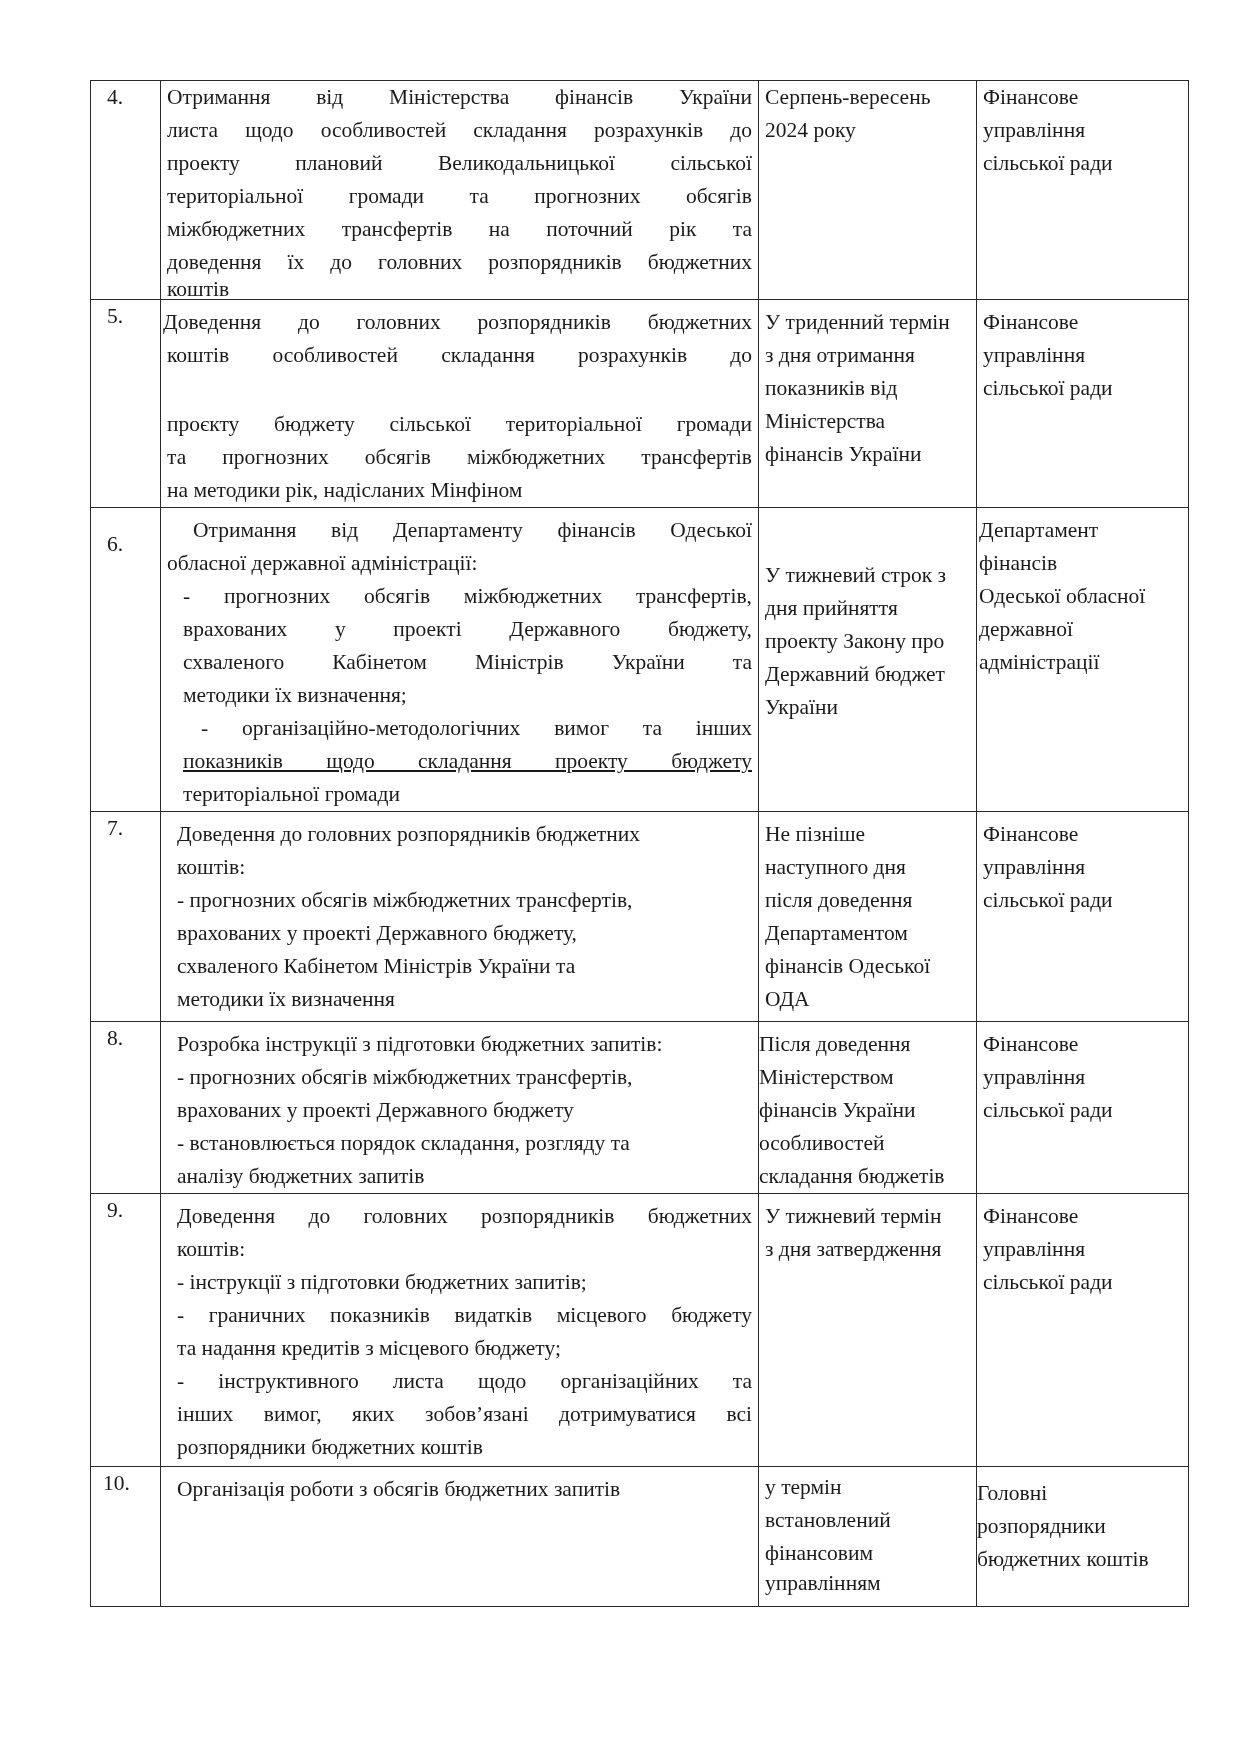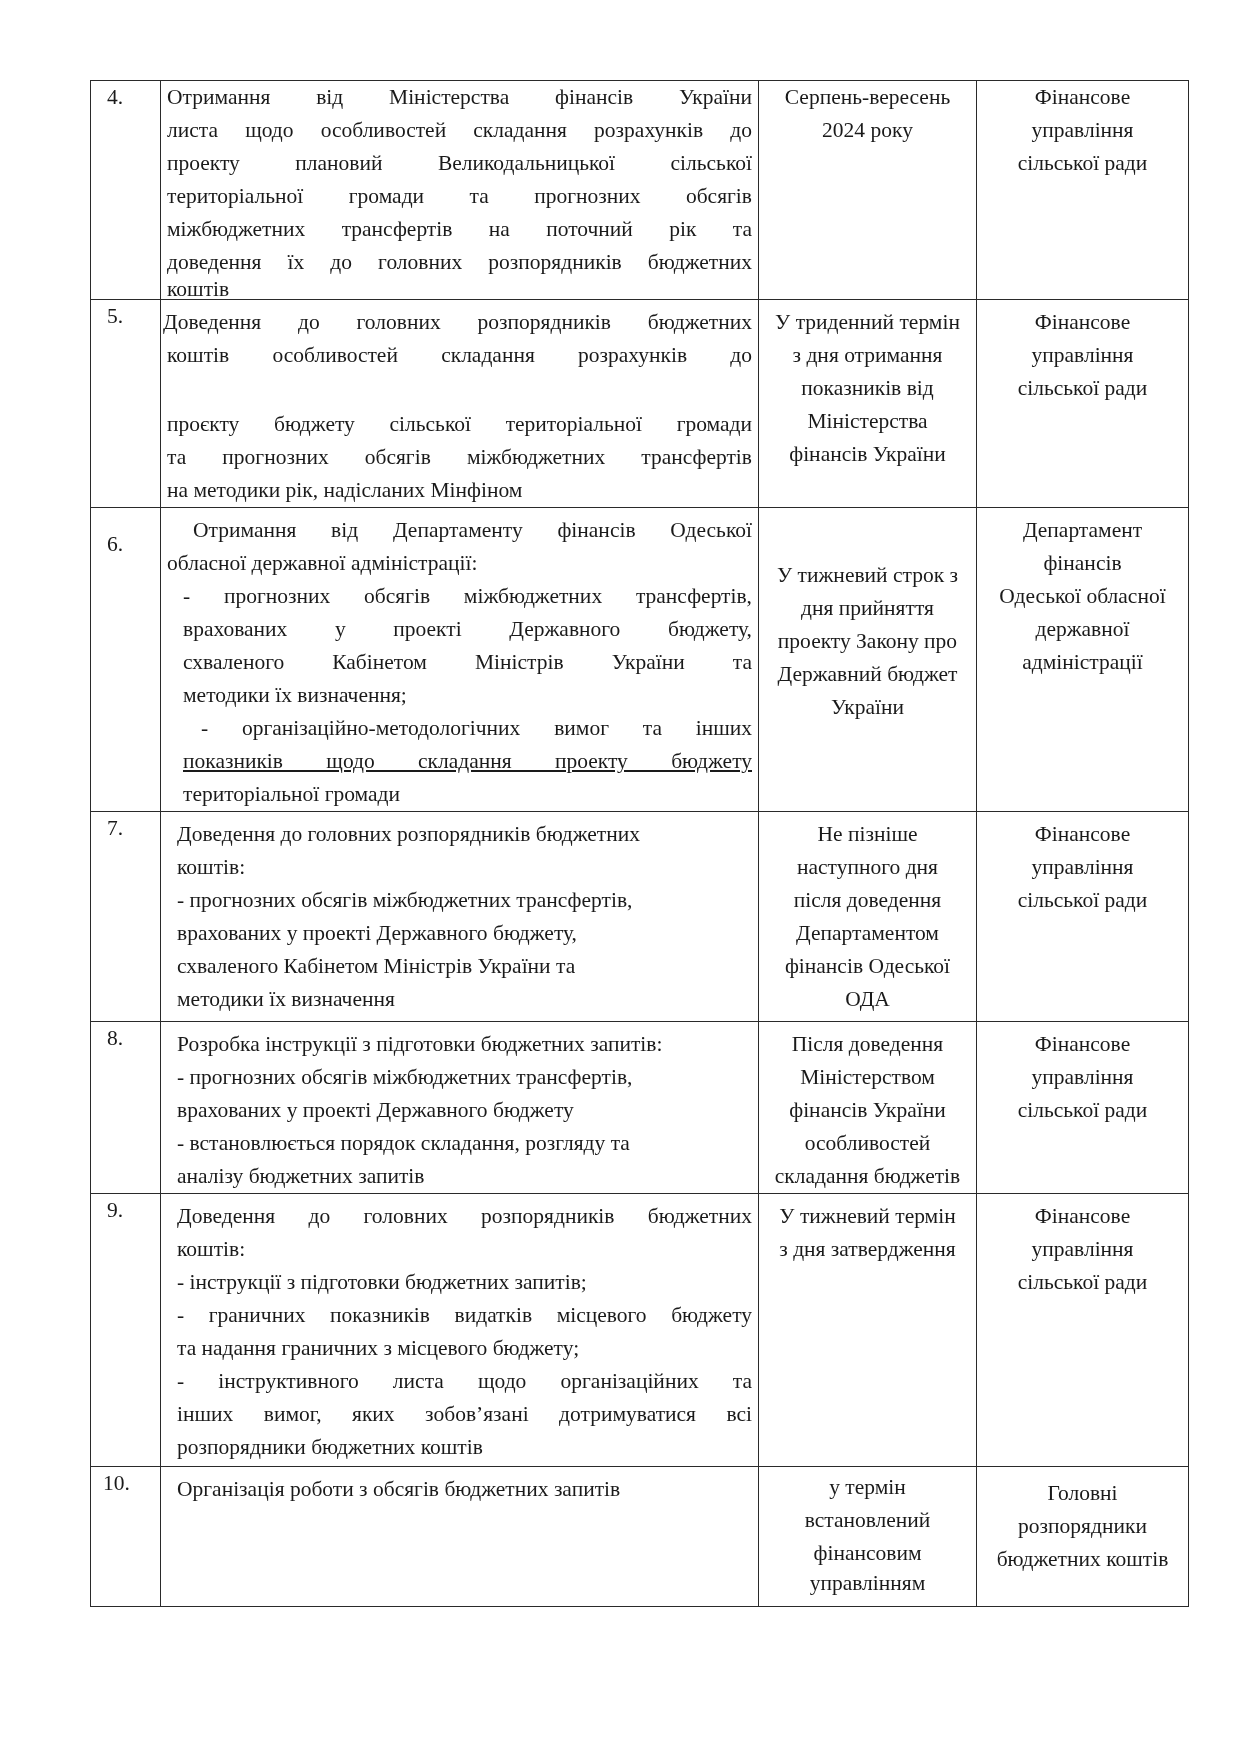--- a/index.html
+++ b/index.html
@@ -41,21 +41,21 @@
     td.num {
       text-align: left;
       padding-left: 16px !important;
       font-size: 21.5px;
     }
     td.act {
       text-align: justify;
       text-align-last: left;
     }
     td.term, td.resp {
-      text-align: center;
+      text-align: left;
     }
     .line {
       display: block;
     }
     .justify-line {
       display: block;
       text-align: justify;
       text-align-last: justify;
     }
     .last-line {
@@ -199,21 +199,21 @@
         </td>
       </tr>
 
       <tr style="height:273px;">
         <td class="num">9.</td>
         <td class="act pad-top" style="padding-left:16px;">
           <span class="justify-line">Доведення до головних розпорядників бюджетних</span>
           <span class="last-line">коштів:</span>
           <span class="last-line">-  інструкції з підготовки бюджетних запитів;</span>
           <span class="justify-line">- граничних показників видатків місцевого бюджету</span>
-          <span class="last-line">та надання граничних з місцевого бюджету;</span>
+          <span class="last-line">та надання кредитів з місцевого бюджету;</span>
           <span class="justify-line">- інструктивного листа щодо організаційних та</span>
           <span class="justify-line">інших вимог, яких зобов’язані дотримуватися всі</span>
           <span class="last-line">розпорядники бюджетних коштів</span>
         </td>
         <td class="term pad-top">
           <span class="line">У тижневий термін</span>
           <span class="line">з дня затвердження</span>
         </td>
         <td class="resp pad-top">
           <span class="line">Фінансове</span>

